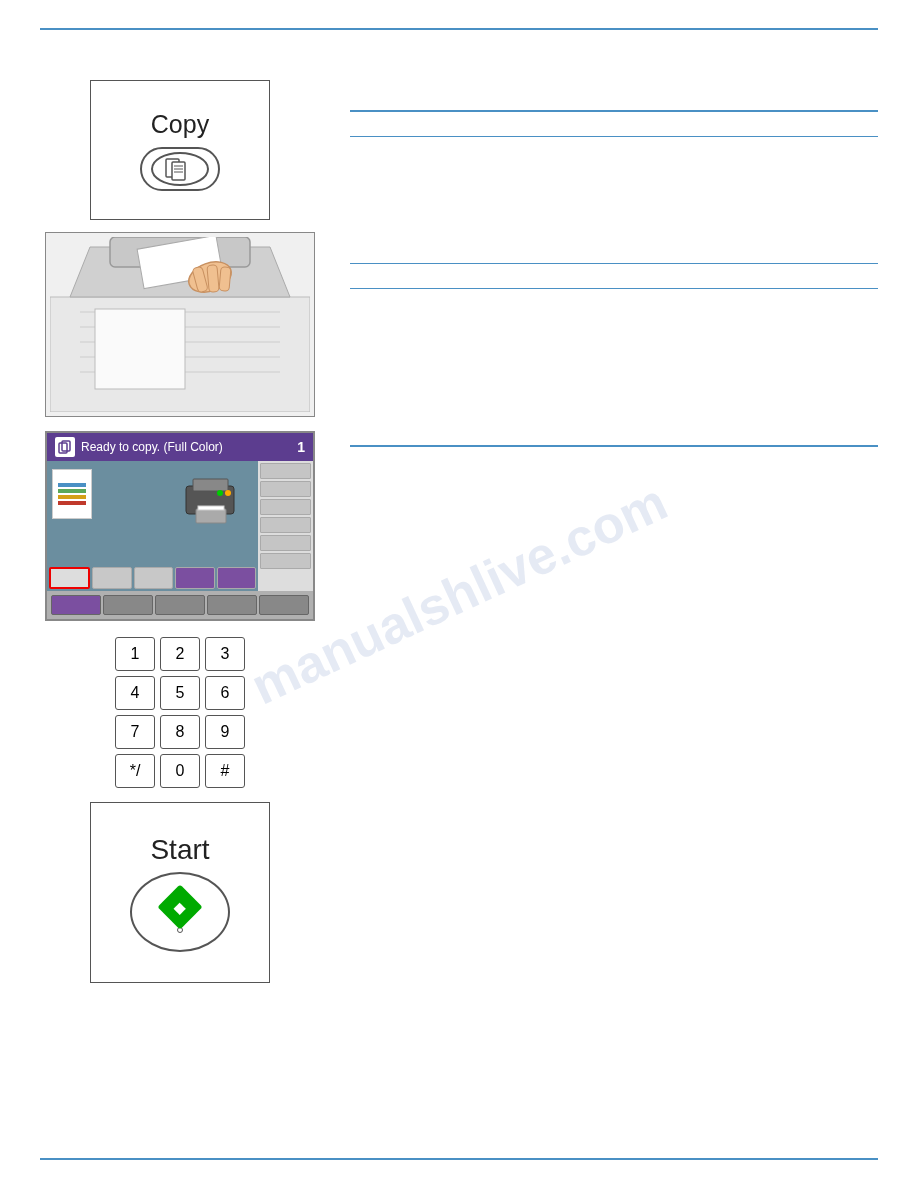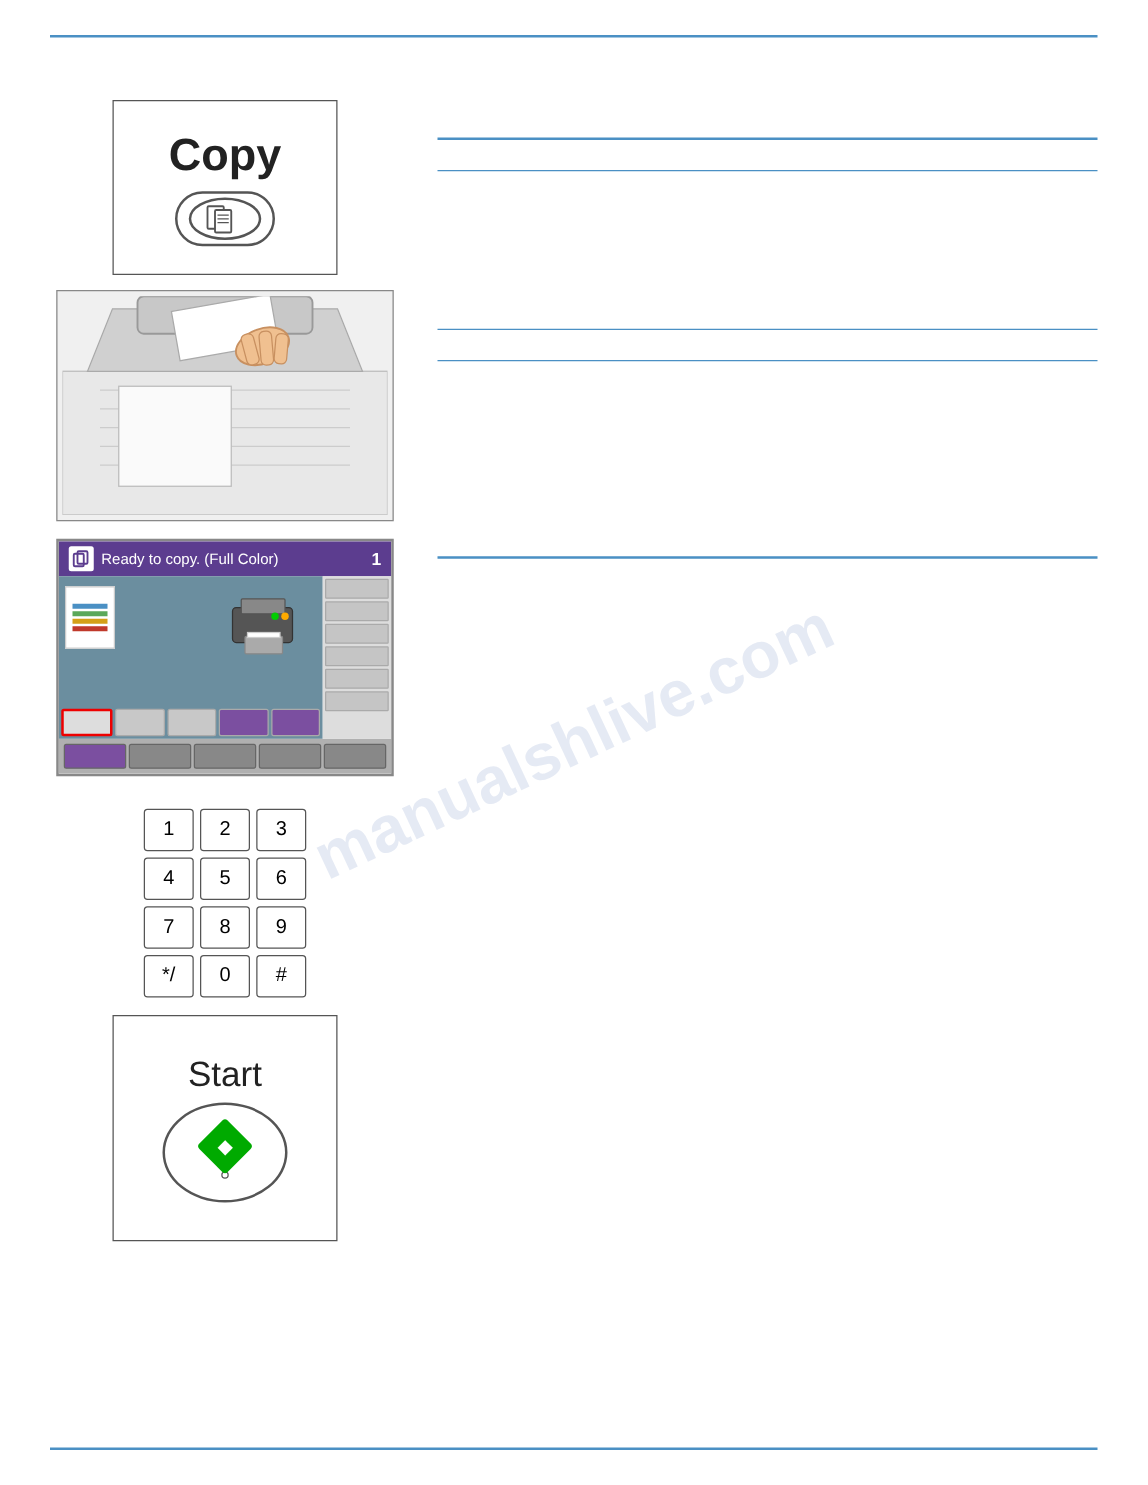--- a/index.html
+++ b/index.html
@@ -67,22 +67,22 @@
       width: 180px;
       height: 140px;
       display: flex;
       flex-direction: column;
       align-items: center;
       justify-content: center;
       background: #fff;
       margin-bottom: 12px;
     }
     .copy-label {
-      font-size: 36px;
-      font-weight: 700;
+      font-size: 25px;
+      font-weight: 400;
       color: #222;
       margin-bottom: 8px;
       font-family: Arial, sans-serif;
     }
     .copy-icon-oval {
       width: 80px;
       height: 44px;
       border: 2px solid #555;
       border-radius: 22px;
       display: flex;
@@ -103,21 +103,21 @@
       display: flex;
       align-items: center;
       justify-content: center;
     }
 
     
     .lcd-box {
       width: 270px;
       border: 2px solid #888;
       background: #f8f8f8;
-      margin-bottom: 26px;
+      margin-bottom: 16px;
       overflow: hidden;
     }
     .lcd-header {
       background: #5c3d8f;
       color: #fff;
       display: flex;
       align-items: center;
       padding: 4px 8px;
       font-size: 13px;
       gap: 6px;

